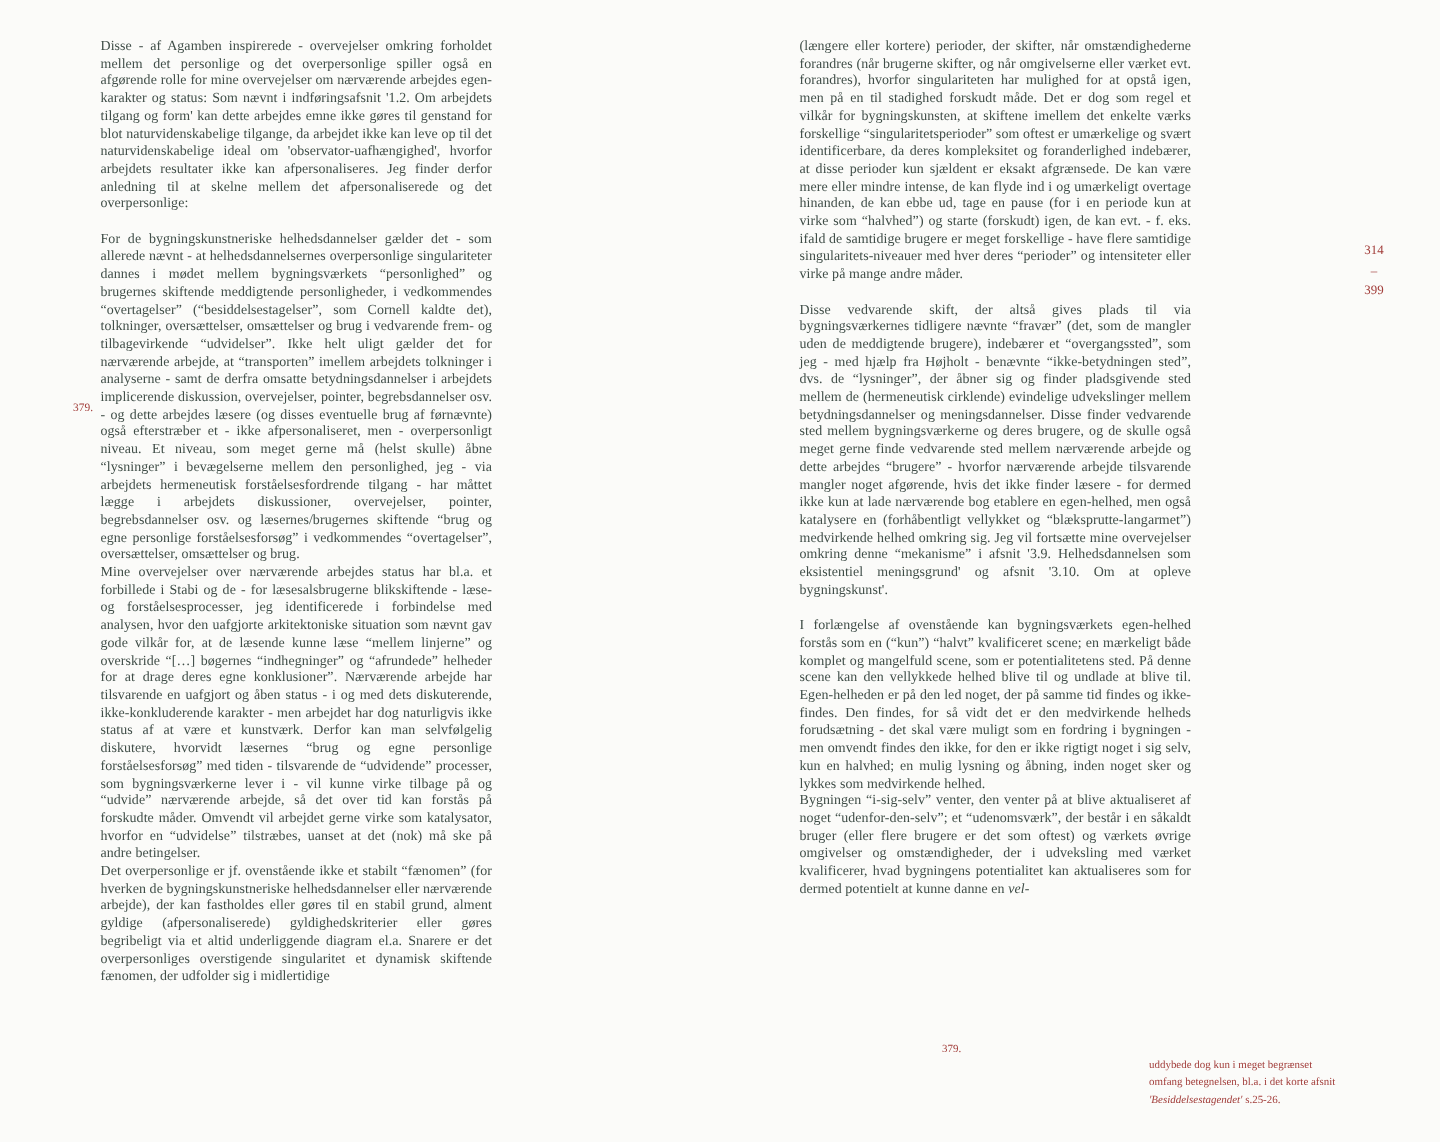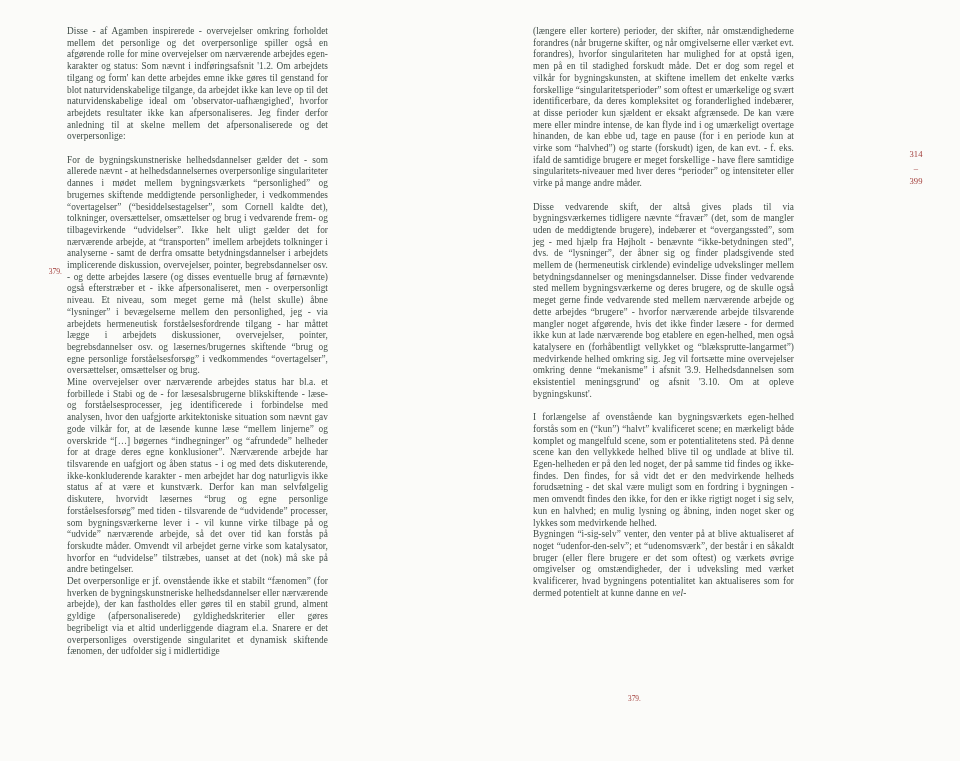--- a/index.html
+++ b/index.html
@@ -28,21 +28,21 @@
   .para{margin:0;padding:0;text-align:justify;}
   .margin-note{
     position:absolute;
     left:24px;top:267px;width:38px;
     text-align:right;
     font-size:7.6px;line-height:9px;
     color:#a23e3b;
   }
   .page-numbers{
     position:absolute;
-    left:903px;top:148px;width:26px;
+    left:903px;top:160px;width:26px;
     text-align:center;
     font-size:8.6px;line-height:13.5px;
     color:#a23e3b;
   }
   .footnote{
     position:absolute;
     left:628px;top:693px;
     display:flex;
     color:#a23e3b;
     font-size:7.3px;line-height:11.2px;
@@ -87,15 +87,16 @@
   <div class="page-numbers">
     <div>314</div>
     <div>–</div>
     <div>399</div>
   </div>
 
   <div class="footnote">
     <div class="fn-col fn-col-1">
       <span class="fn-number">379.</span>
     </div>
+    <div class="fn-col fn-col-2" id="fn-text-2">uddybede dog kun i meget begrænset omfang betegnelsen, bl.a. i det korte afsnit <i>'Besiddelsestagendet'</i> s.25-26.</div>
   </div>
 
 </div>
 
 </body></html>

